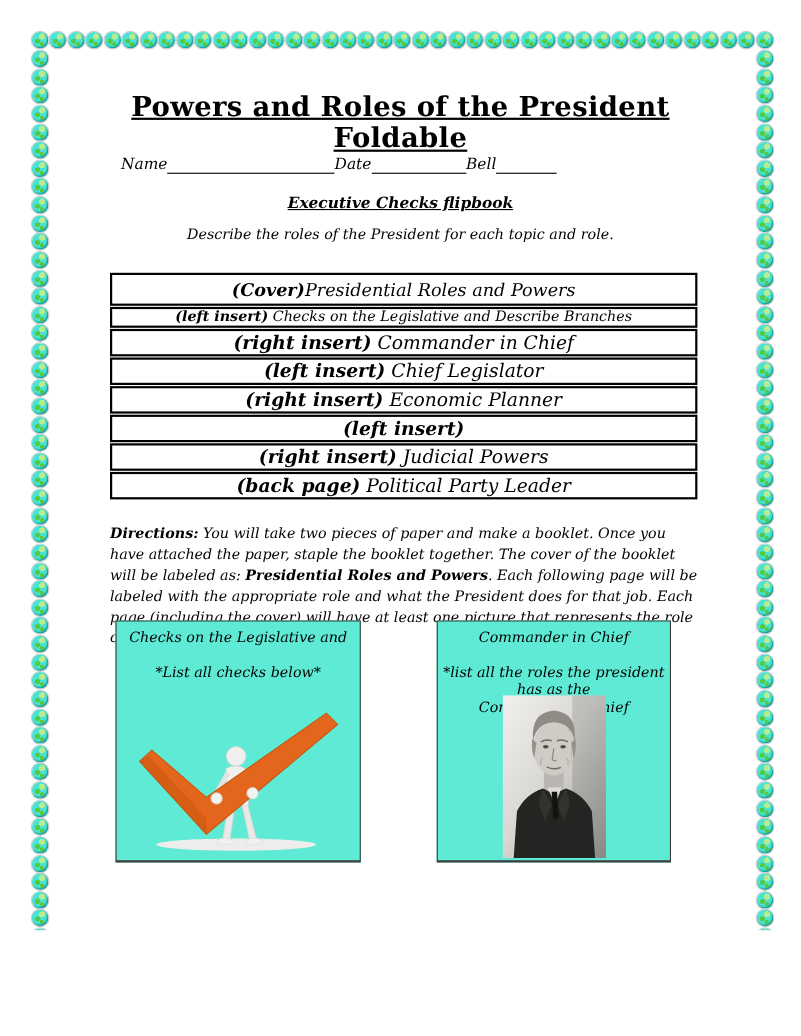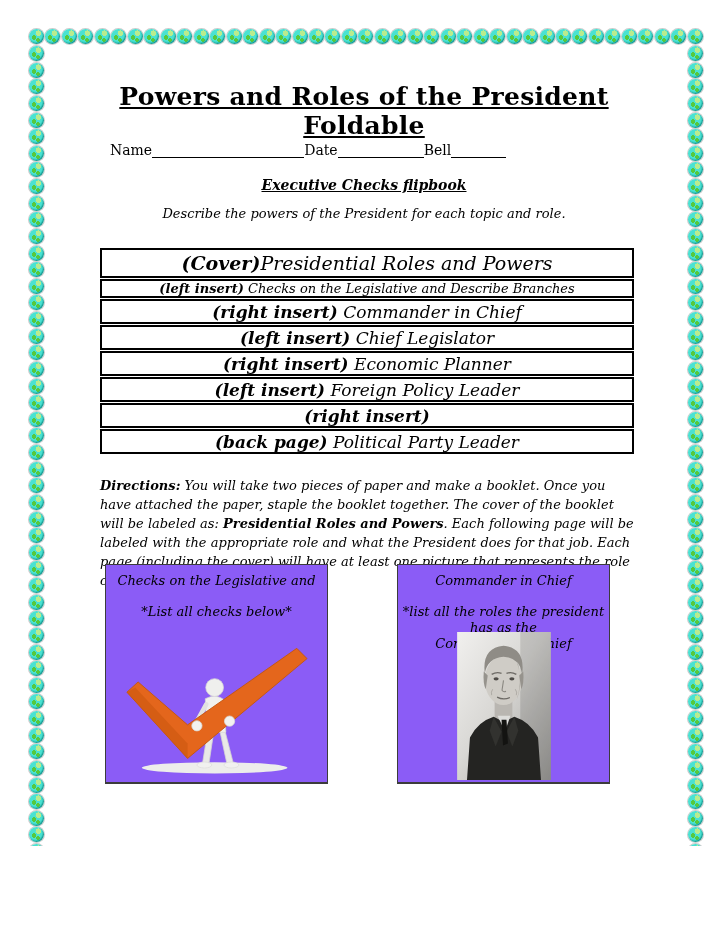--- a/index.html
+++ b/index.html
@@ -22,52 +22,52 @@
       radial-gradient(circle at 60% 74%, #56c93d 0 13%, rgba(0,0,0,0) 14%),
       radial-gradient(circle at 44% 40%, #4ae2d2 0 50%, #1cbcb1 76%, #0e948b 100%);
     box-shadow: inset -1px -1px 1px rgba(0,70,70,.35), 0 0 0 1px #cccccc;
   }
 
   
   .title{
     position:absolute;left:97px;top:82px;width:534px;text-align:center;
     font-size:25px;font-weight:bold;text-decoration:underline;letter-spacing:.3px;
   }
-  .nameline{position:absolute;left:110px;top:142px;font-size:14px;}
+  .nameline{position:absolute;left:110px;top:142px;font-style:italic;font-size:14px;}
   .fill{display:inline-block;border-bottom:1px solid #000;height:15px;vertical-align:bottom;}
   .f-name{width:152px}.f-date{width:86px}.f-bell{width:55px}
   .subtitle{
     position:absolute;left:97px;top:177px;width:534px;text-align:center;
     font-size:14px;font-weight:bold;font-style:italic;text-decoration:underline;
   }
   .describe{position:absolute;left:97px;top:206px;width:534px;text-align:center;font-size:13px;font-style:italic;}
 
   
   .roles-table{position:absolute;left:100px;top:248px;width:534px;box-sizing:border-box;}
   .trow{
     border:2px solid #000;margin-bottom:1px;display:flex;align-items:center;justify-content:center;
     font-style:italic;box-sizing:border-box;
   }
-  .trow.large{height:30px;font-size:19px;justify-content:center;}
+  .trow.large{height:30px;font-size:16px;justify-content:center;}
   .trow.small{height:19px;font-size:13px;}
   .trow.medium{height:25px;font-size:17px;align-items:center;}
   .rowprefix{font-weight:bold;white-space:pre;}
   .rowlabel{white-space:pre;}
 
   
   .directions{
     position:absolute;left:100px;top:476px;width:537px;margin:0;
     font-style:italic;font-size:13px;line-height:19px;
   }
 
   
   .pbox{
     position:absolute;top:564px;height:220px;border:1px solid #3c3c3c;border-bottom-width:2px;
     box-sizing:border-box;text-align:center;font-style:italic;font-size:13px;line-height:16px;
-    background:#8b5cf6;
+    background:#5eead4;
   }
   .box-left{left:105px;width:223px;}
   .box-right{left:397px;width:213px;}
   .box-caption{margin-top:8px;}
   .box-note{margin-top:15px;font-style:italic;}
   .check-img{position:absolute;left:6px;bottom:3px;width:209px;height:140px;}
   .fdr-img{position:absolute;left:50%;transform:translateX(-50%);bottom:2px;width:95px;height:148px;}
 </style>
 </head>
 <body>
@@ -267,21 +267,21 @@
       <span class="bead"></span>
     </div>
 
   <div class="title">Powers and Roles of the President Foldable</div>
 
   <div class="nameline">
     <span>Name</span><span class="fill f-name"></span><span>Date</span><span class="fill f-date"></span><span>Bell</span><span class="fill f-bell"></span>
   </div>
 
   <div class="subtitle">Executive Checks flipbook</div>
-  <div class="describe">Describe the powers of the President for each topic and role.</div>
+  <div class="describe">Describe the roles of the President for each topic and role.</div>
 
   <div class="roles-table">
       <div class="trow large">
         <span class="rowprefix">(Cover)</span>
         <span class="rowlabel">Presidential Roles and Powers</span>
       </div>
       <div class="trow small">
         <span class="rowprefix">(left insert)</span>
         <span class="rowlabel"> Checks on the Legislative and Describe Branches</span>
       </div>
@@ -292,24 +292,24 @@
       <div class="trow medium">
         <span class="rowprefix">(left insert)</span>
         <span class="rowlabel"> Chief Legislator</span>
       </div>
       <div class="trow medium">
         <span class="rowprefix">(right insert)</span>
         <span class="rowlabel"> Economic Planner</span>
       </div>
       <div class="trow medium">
         <span class="rowprefix">(left insert)</span>
-        <span class="rowlabel"> Foreign Policy Leader</span>
       </div>
       <div class="trow medium">
         <span class="rowprefix">(right insert)</span>
+        <span class="rowlabel"> Judicial Powers</span>
       </div>
       <div class="trow medium">
         <span class="rowprefix">(back page)</span>
         <span class="rowlabel"> Political Party Leader</span>
       </div>
     </div>
 
   <p class="directions"><b>Directions:</b><span> You will take two pieces of paper and make a booklet.  Once you have attached the paper, staple the booklet together.  The cover of the booklet will be labeled as:  </span><b>Presidential Roles and Powers</b><span>.  Each following page will be labeled with the appropriate role and what the President does for that job.  Each page (including the cover) will have at least one picture that represents the role of the President.</span></p>
 
   <div class="pbox box-left">

